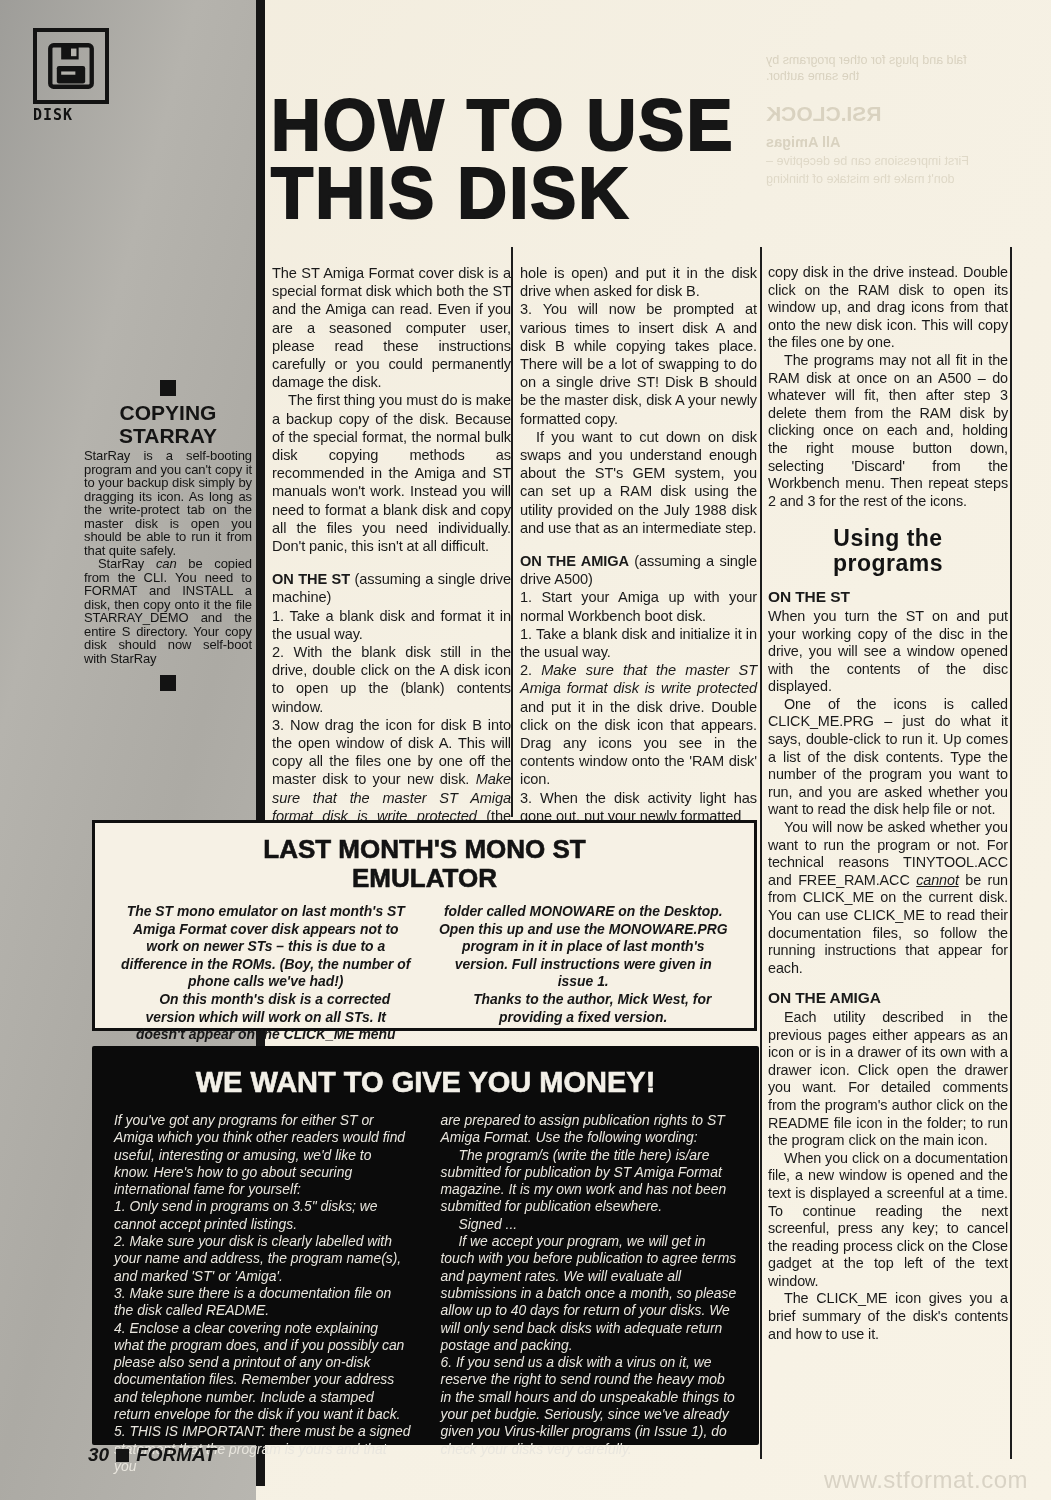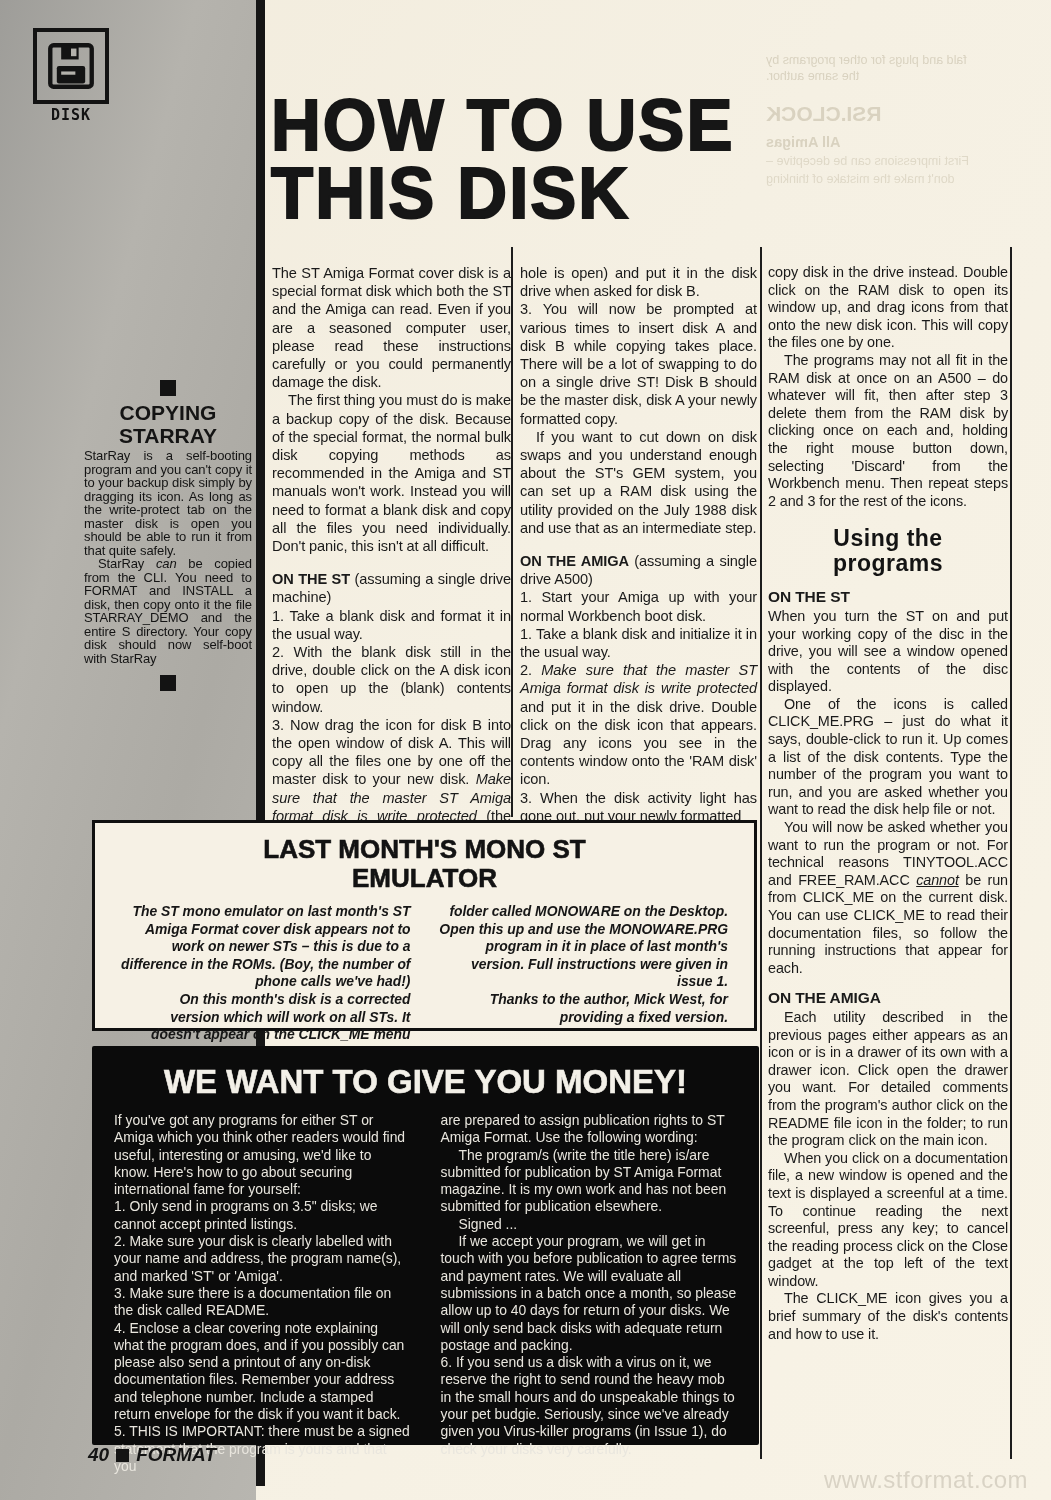--- a/index.html
+++ b/index.html
@@ -3,21 +3,21 @@
 <meta charset="utf-8">
 <style>
   html,body{margin:0;padding:0;background:#f4efe2;}
   .page{position:relative;width:1051px;height:1500px;background:linear-gradient(120deg,#f2ecdd 0%,#f5f0e3 45%,#f8f3e6 100%);overflow:hidden;font-family:"Liberation Sans",sans-serif;color:#191919;}
 
   
   .left-panel{position:absolute;left:0;top:0;width:256px;height:1500px;background:linear-gradient(105deg,#9e9d99 0%,#b5b3ad 30%,#acaaa4 60%,#b8b6b0 100%);}
   .black-bar{position:absolute;left:256px;top:0;width:9px;height:1486px;background:#151515;}
 
   
-  .disk-badge{position:absolute;left:33px;top:28px;width:76px;text-align:center;}
+  .disk-badge{position:absolute;left:33px;top:28px;width:76px;}
   .disk-badge .frame{width:68px;height:68px;border:4px solid #131313;margin:0 auto;display:flex;align-items:center;justify-content:center;}
   .disk-badge .label{margin-top:2px;font-family:"DejaVu Sans Mono",monospace;font-weight:bold;font-size:15px;letter-spacing:1px;color:#131313;}
 
   
   .main-title{position:absolute;left:271px;top:92px;font-size:69px;line-height:64px;font-weight:bold;letter-spacing:2px;color:#161616;-webkit-text-stroke:2px #161616;transform:scaleY(1.06);transform-origin:top left;white-space:nowrap;}
 
   
   .starray{position:absolute;left:84px;top:380px;width:168px;color:#141414;}
   .sq{width:16px;height:16px;background:#131313;margin:0 auto;}
   .starray .title{font-weight:bold;font-size:21px;line-height:23px;text-align:center;margin:5px 0 2px;}
@@ -37,29 +37,29 @@
   .subhead{font-weight:bold;font-size:15.5px;margin:12px 0 2px;text-align:left;}
   .vrule{position:absolute;width:2px;background:#1c1c1c;}
   .rule-a{left:511px;top:247px;height:570px;}
   .rule-b{left:760px;top:247px;height:1212px;}
   .rule-c{left:1010px;top:247px;height:1212px;}
 
   
   .mono-box{position:absolute;left:92px;top:820px;width:665px;height:211px;box-sizing:border-box;border:3px solid #101010;background:#f6f1e5;padding:8px 16px;}
   .mono-box .title{font-weight:bold;font-size:26px;line-height:29px;text-align:center;margin:4px 0 10px;color:#131313;-webkit-text-stroke:0.6px #131313;}
   .mono-cols{display:flex;gap:28px;padding:0 10px;}
-  .mono-cols .mcol{flex:1;font-style:italic;font-weight:bold;font-size:13.9px;line-height:17.6px;text-align:right;color:#161616;}
+  .mono-cols .mcol{flex:1;font-style:italic;font-weight:bold;font-size:13.9px;line-height:17.6px;text-align:center;color:#161616;}
   .mono-cols p{margin:0;}
   .mono-cols .ind{text-indent:18px;}
 
   
   .money-box{position:absolute;left:92px;top:1046px;width:667px;height:399px;box-sizing:border-box;background:#0b0b0b;padding:12px 22px;border-radius:2px;}
-  .money-box .title{font-weight:bold;font-size:33px;line-height:32px;text-align:center;margin:8px 0 14px;color:#f3f0e8;-webkit-text-stroke:0.6px #f3f0e8;}
+  .money-box .title{font-weight:bold;font-size:29px;line-height:32px;text-align:center;margin:8px 0 14px;color:#f3f0e8;-webkit-text-stroke:0.6px #f3f0e8;}
   .money-cols{display:flex;gap:30px;}
-  .money-cols .mcol{flex:1;font-size:13.9px;line-height:17.3px;text-align:left;color:#e9e6de;}
+  .money-cols .mcol{flex:1;font-style:italic;font-size:13.9px;line-height:17.3px;text-align:left;color:#e9e6de;}
   .money-cols p{margin:0;}
   .money-cols .ind{text-indent:18px;}
 
   
   .footer{position:absolute;left:88px;top:1444px;display:flex;align-items:center;font-style:italic;font-weight:bold;font-size:19px;color:#141414;}
   .footer .fsq{width:13px;height:13px;background:#141414;margin:0 7px;}
   .watermark{position:absolute;left:824px;top:1466px;font-size:24px;letter-spacing:0.5px;color:#d9d3c5;}
 
   
   .ghost{position:absolute;left:766px;top:52px;width:246px;color:#cbc3ae;opacity:0.65;text-align:right;}
@@ -190,20 +190,20 @@
         <p>are prepared to assign publication rights to ST Amiga Format. Use the following wording:</p>
         <p class="ind">The program/s (write the title here) is/are submitted for publication by ST Amiga Format magazine. It is my own work and has not been submitted for publication elsewhere.</p>
         <p class="ind">Signed ...</p>
         <p class="ind">If we accept your program, we will get in touch with you before publication to agree terms and payment rates. We will evaluate all submissions in a batch once a month, so please allow up to 40 days for return of your disks. We will only send back disks with adequate return postage and packing.</p>
         <p>6. If you send us a disk with a virus on it, we reserve the right to send round the heavy mob in the small hours and do unspeakable things to your pet budgie. Seriously, since we've already given you Virus-killer programs (in Issue 1), do check your disks very carefully.</p>
       </div>
     </div>
   </div>
 
   <div class="footer">
-    <span>40</span>
+    <span>30</span>
     <span class="fsq"></span>
     <span>FORMAT</span>
   </div>
 
   <div class="watermark">www.stformat.com</div>
 
 </div>
 
 </body></html>

